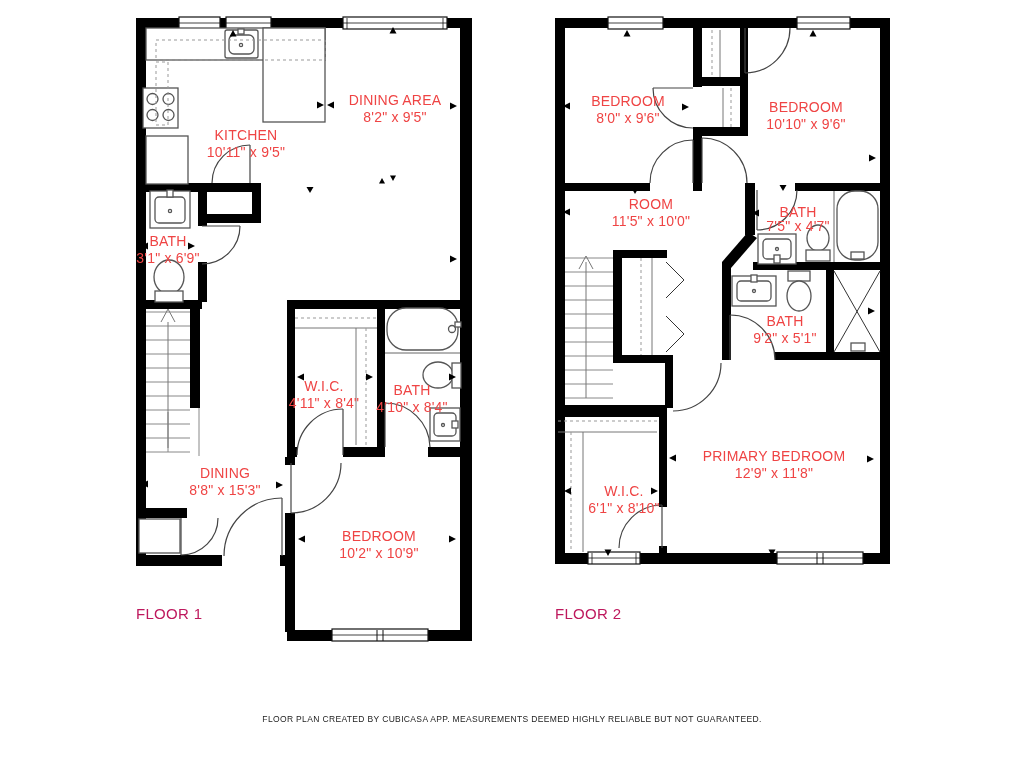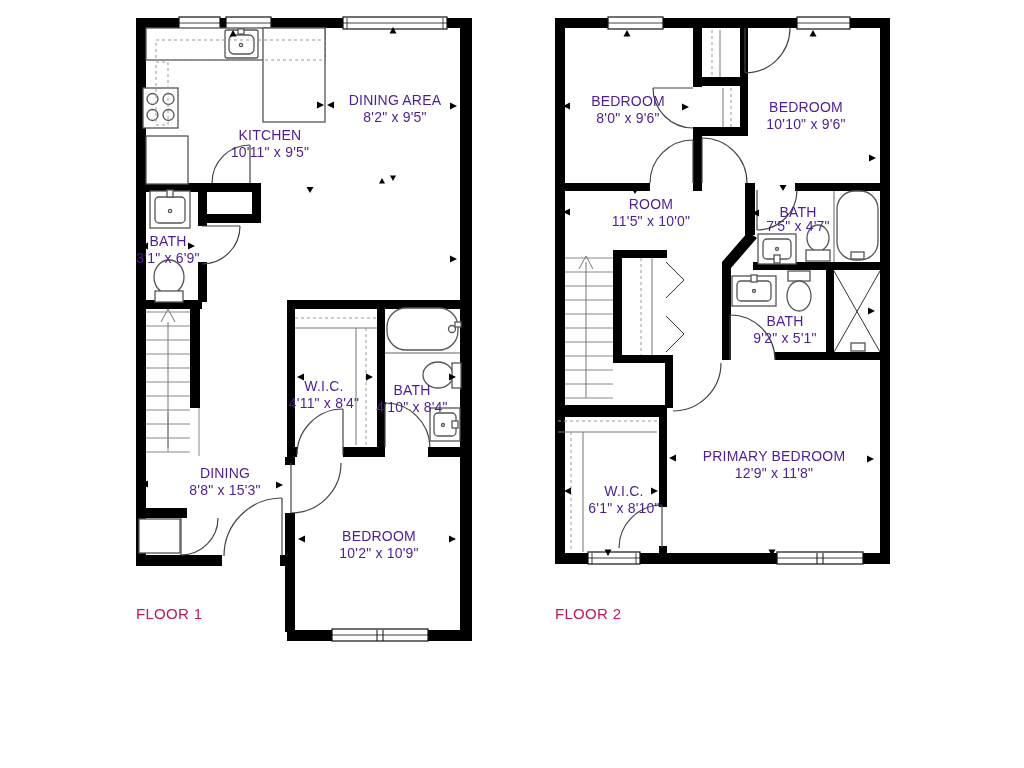--- a/index.html
+++ b/index.html
@@ -1,19 +1,19 @@
 <!DOCTYPE html>
 <html><head>
 <meta charset="utf-8">
 <style>
   html,body{margin:0;padding:0;background:#fff;}
   #page{position:relative;width:1024px;height:768px;background:#ffffff;overflow:hidden;
         font-family:"Liberation Sans", sans-serif;}
   svg{position:absolute;left:0;top:0;}
-  .lbl{position:absolute;transform:translateX(-50%);text-align:center;color:#4c1d95;
+  .lbl{position:absolute;transform:translateX(-50%);text-align:center;color:#ef4444;
        font-size:14px;line-height:16.5px;letter-spacing:.2px;white-space:nowrap;}
   .lbl .nm,.lbl .dm{display:block;}
   .floor-tag{position:absolute;color:#be185d;font-size:15px;letter-spacing:.3px;}
   .footer{position:absolute;left:0;right:0;text-align:center;color:#111;}
   .footer .total{font-weight:bold;font-size:13px;letter-spacing:.2px;}
   .footer .breakdown{font-size:13px;letter-spacing:.2px;margin-top:2px;}
   .footer .disclaimer{font-size:8.5px;letter-spacing:.35px;color:#222;margin-top:11px;}
 </style>
 </head>
 <body>
@@ -311,21 +311,21 @@
       <path d="M627 30 l-3.5 6.5 h7 z"></path>
           <path d="M813 30 l-3.5 6.5 h7 z"></path>
       <path d="M608 556 l-3.5 -6.5 h7 z"></path>
           <path d="M772 556 l-3.5 -6.5 h7 z"></path>
       <path d="M635 194 l-3.5 -6 h7 z"></path>
           <path d="M783 191 l-3.5 -6 h7 z"></path>
     </g>
   </g>
 </svg>
 
-<div class="lbl" style="left:270px;top:127px">
+<div class="lbl" style="left:246px;top:127px">
   <span class="nm">KITCHEN</span>
   <span class="dm">10'11" x 9'5"</span>
 </div>
 <div class="lbl" style="left:395px;top:92px">
   <span class="nm">DINING AREA</span>
   <span class="dm">8'2" x 9'5"</span>
 </div>
 <div class="lbl" style="left:168px;top:233px">
   <span class="nm">BATH</span>
   <span class="dm">3'1" x 6'9"</span>
@@ -373,15 +373,16 @@
 </div>
 <div class="lbl" style="left:624px;top:483px">
   <span class="nm">W.I.C.</span>
   <span class="dm">6'1" x 8'10"</span>
 </div>
 
 <div class="floor-tag" style="left:136px;top:605px">FLOOR 1</div>
 <div class="floor-tag" style="left:555px;top:605px">FLOOR 2</div>
 
 <div class="footer" style="top:703px">
+  <div class="disclaimer">FLOOR PLAN CREATED BY CUBICASA APP. MEASUREMENTS DEEMED HIGHLY RELIABLE BUT NOT GUARANTEED.</div>
 </div>
 
 </div>
 
 </body></html>

